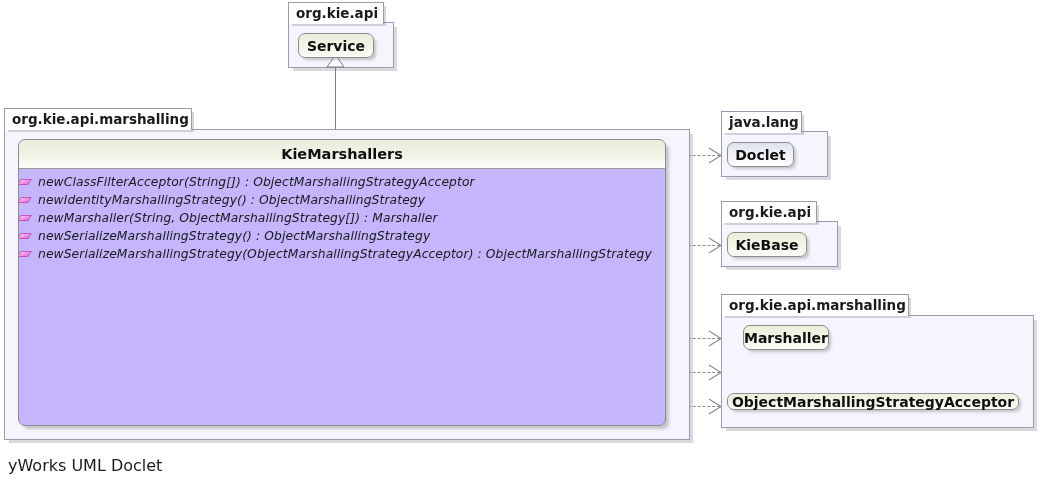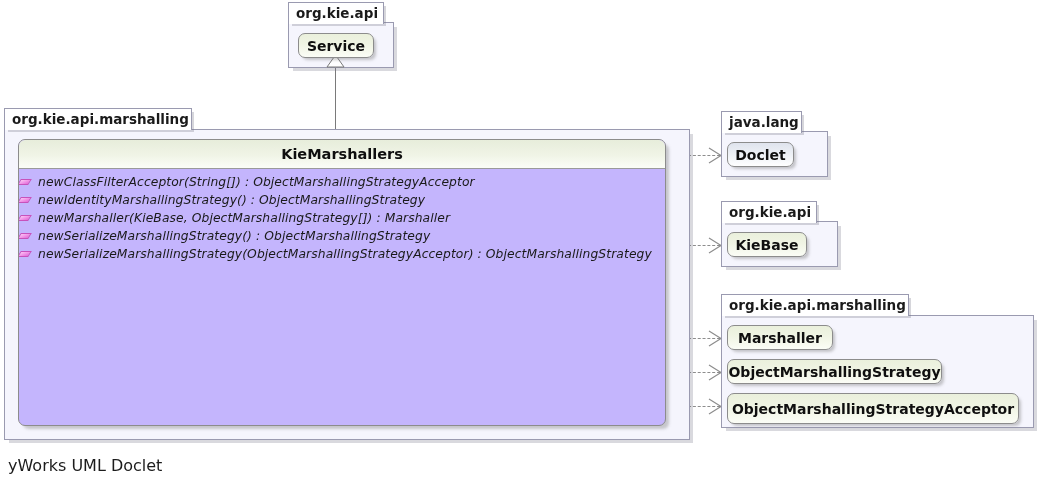--- a/index.html
+++ b/index.html
@@ -214,21 +214,21 @@
         <div class="member">
           <span class="m-icon"></span>
           <span class="member-label">newClassFilterAcceptor(String[]) : ObjectMarshallingStrategyAcceptor</span>
         </div>
         <div class="member">
           <span class="m-icon"></span>
           <span class="member-label">newIdentityMarshallingStrategy() : ObjectMarshallingStrategy</span>
         </div>
         <div class="member">
           <span class="m-icon"></span>
-          <span class="member-label">newMarshaller(KieBase, ObjectMarshallingStrategy[]) : Marshaller</span>
+          <span class="member-label">newMarshaller(String, ObjectMarshallingStrategy[]) : Marshaller</span>
         </div>
         <div class="member">
           <span class="m-icon"></span>
           <span class="member-label">newSerializeMarshallingStrategy() : ObjectMarshallingStrategy</span>
         </div>
         <div class="member">
           <span class="m-icon"></span>
           <span class="member-label">newSerializeMarshallingStrategy(ObjectMarshallingStrategyAcceptor) : ObjectMarshallingStrategy</span>
         </div>
 
@@ -248,26 +248,23 @@
     <div class="pkg-body" style="left:0px; top:20px; width:117px; height:46px;"></div>
     <div class="pkg-tab" style="min-width:96px;">org.kie.api</div>
     <div class="node iface" style="left:6px; top:31px; width:80px; height:25px;">
       <span>KieBase</span>
     </div>
   </div>
 
   <div class="pkg" style="left:721px; top:294px; width:320px; height:134px;">
     <div class="pkg-body" style="left:0px; top:21px; width:313px; height:113px;"></div>
     <div class="pkg-tab">org.kie.api.marshalling</div>
-    <div class="node iface" style="left:6px; top:31px; width:106px; height:25px;">
+    <div class="node iface" style="left:22px; top:31px; width:86px; height:25px;">
       <span>Marshaller</span>
     </div>
-    <div class="node iface" style="left:6px; top:65px; width:215px; height:25px;">
-      <span>ObjectMarshallingStrategy</span>
-    </div>
-    <div class="node iface" style="left:6px; top:99px; width:292px; height:31px;">
+    <div class="node iface" style="left:6px; top:99px; width:292px; height:17px;">
       <span>ObjectMarshallingStrategyAcceptor</span>
     </div>
   </div>
 
   <div class="footer">yWorks UML Doclet</div>
 
 </div>
 
 </body></html>

